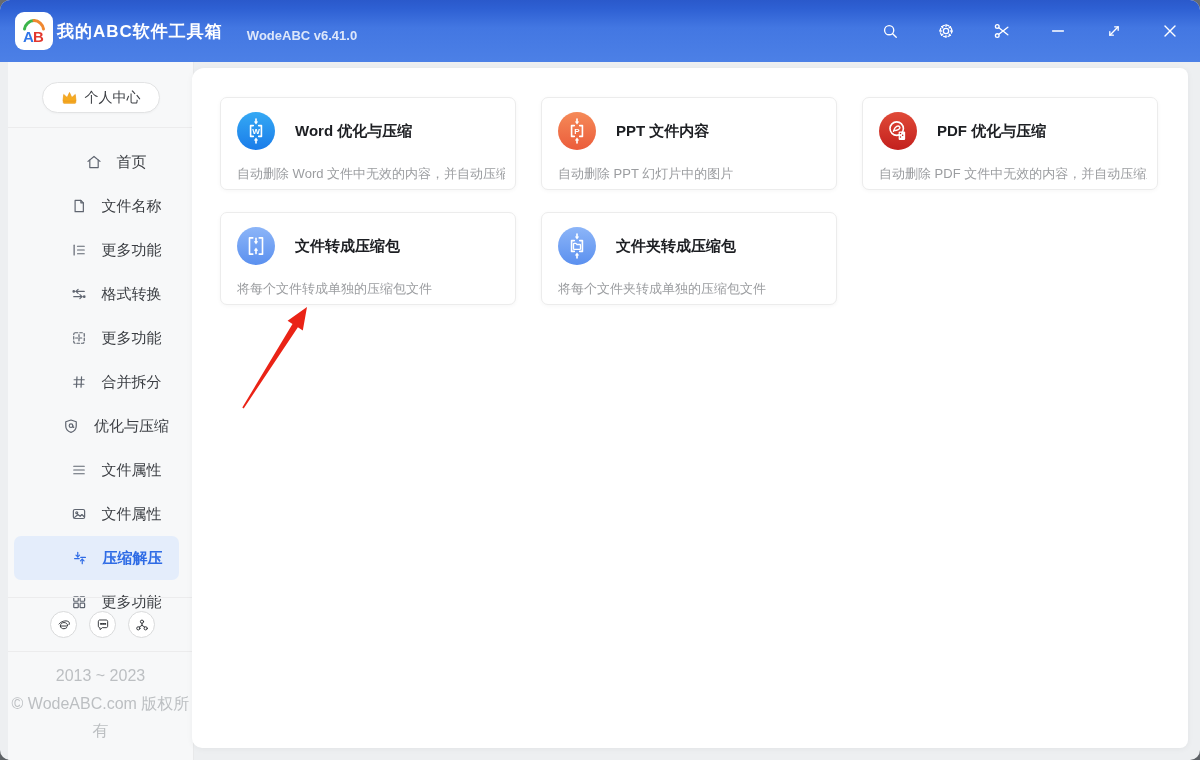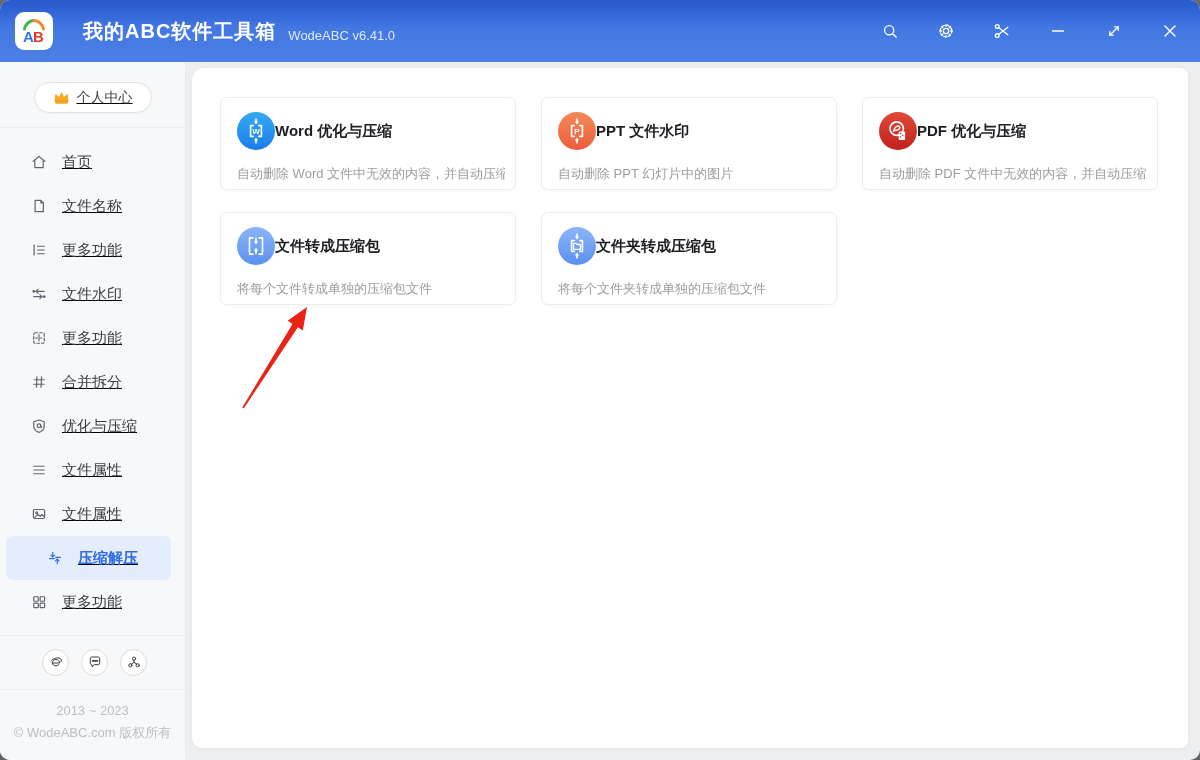--- a/index.html
+++ b/index.html
@@ -23,70 +23,70 @@
     background:linear-gradient(180deg,#2a59cb 0%,#2e60d3 14%,#4377e2 45%,#4c80e6 100%);
     display:flex; align-items:center;
   }
   .logo {
     width:38px; height:38px; margin-left:15px;
     background:#fff; border-radius:9px;
     display:flex; align-items:center; justify-content:center;
     flex:0 0 auto;
   }
   .app-title {
-    color:#fff; font-size:20px; font-weight:bold;
-    margin-left:30px; letter-spacing:1px;
+    color:#fff; font-size:17px; font-weight:bold;
+    margin-left:4px; letter-spacing:1px;
   }
   .app-version {
     color:rgba(255,255,255,.82); font-size:13px;
-    margin-left:12px; margin-top:9px;
+    margin-left:24px; margin-top:9px;font-weight:bold;
   }
   .tb-actions {
     margin-left:auto; margin-right:14px;
     display:flex; align-items:center; gap:24px;
   }
   .tb-btn {
     width:32px; height:32px; display:flex; align-items:center; justify-content:center;
     border-radius:4px; cursor:default;
   }
   .tb-btn svg { stroke:#fff; fill:none; stroke-width:1.6; stroke-linecap:round; stroke-linejoin:round; }
   
   .sidebar {
-    position:absolute; left:0; top:62px; bottom:0; width:186px;
-    background:#f7f8f9; border-right:1px solid #e8e9ea;text-decoration:underline;
+    position:absolute; left:8px; top:62px; bottom:0; width:186px;
+    background:#f7f8f9; border-right:1px solid #e8e9ea;
   }
   .pc-wrap { padding:20px 0 14px 0; display:flex; justify-content:center; }
   .pc-btn {
     display:flex; align-items:center; gap:7px;
     background:#fff; border:1px solid #e2e3e4; border-radius:16px;
     height:31px; padding:0 18px; font-size:14px; color:#3c3f44;
     box-shadow:0 1px 2px rgba(0,0,0,.03);
   }
   .divider { height:1px; background:#ececed; }
   .nav { padding-top:12px; }
   .nav-item {
     height:44px; display:flex; align-items:center;
     padding-left:30px; gap:14px;
-    font-size:15px; color:#3b3e43; cursor:default;
+    font-size:15px; color:#3b3e43; cursor:default;justify-content:center;
   }
   .nav-item svg { width:18px; height:18px; stroke:#5f6570; fill:none; stroke-width:1.6; stroke-linecap:round; stroke-linejoin:round; flex:0 0 auto; }
   .nav-item.active {
     margin:0 14px 0 6px; padding-left:40px; border-radius:7px;
     background:#e4edfb; color:#2e6be5; font-weight:bold;
   }
   .nav-item.active svg { stroke:#2e6be5; }
   .side-footer { position:absolute; left:0; right:0; bottom:0; }
   .social-row { display:flex; gap:12px; padding:13px 0 13px 42px; }
   .social-btn {
     width:27px; height:27px; border-radius:50%;
     background:#fff; border:1px solid #d9dadb;
     display:flex; align-items:center; justify-content:center;
   }
   .social-btn svg { stroke:#2b2e33; fill:none; stroke-width:1.4; stroke-linecap:round; stroke-linejoin:round; }
-  .copyright { text-align:center; padding:10px 0 16px 0; color:#bcbfc2; font-size:13px; line-height:1.7; }
+  .copyright { text-align:center; padding:10px 0 16px 0; color:#bcbfc2; font-size:16px; line-height:1.7; }
   
   .main-panel {
     position:absolute; left:192px; top:68px; right:12px; bottom:12px;
     background:#fff; border-radius:12px 8px 8px 10px;
     box-shadow:0 1px 6px rgba(0,0,0,.05);
     padding:29px 0 0 28px;
   }
   .cards { display:flex; flex-wrap:wrap; }
   .card {
     width:296px; height:93px; margin:0 25px 22px 0;
@@ -97,21 +97,21 @@
   .card-head { display:flex; align-items:center; }
   .card-icon {
     width:38px; height:38px; border-radius:50%; flex:0 0 auto;
     display:flex; align-items:center; justify-content:center;
   }
   .ci-blue   { background:linear-gradient(180deg,#35a9f4,#1a7ce9); }
   .ci-orange { background:linear-gradient(180deg,#f58a58,#eb5c3b); }
   .ci-red    { background:linear-gradient(180deg,#e04a38,#c3201d); }
   .ci-lblue  { background:linear-gradient(180deg,#8cb5f8,#5b90ef); }
   .card-icon svg { stroke:#fff; fill:none; stroke-width:1.5; stroke-linecap:round; stroke-linejoin:round; }
-  .card-title { font-size:15px; font-weight:bold; color:#1c1e22; }
+  .card-title { font-size:15px; font-weight:bold; color:#1c1e22; margin-left:20px; }
   .card-desc {
     margin-top:15px; font-size:13px; color:#9b9da0;
     white-space:nowrap; overflow:hidden;
   }
   
   .arrow-overlay { position:absolute; left:228px; top:294px; width:90px; height:125px; z-index:5; pointer-events:none; }
 </style>
 </head>
 <body>
 
@@ -209,21 +209,21 @@
       </div>
       <div class="nav-item">
         <svg viewBox="0 0 24 24">
           <line x1="19" y1="8.5" x2="8" y2="8.5"></line>
             <path d="M10.8 5.8 L8 8.5 L10.8 11.2"></path>
             <circle cx="5" cy="8.5" r="1" fill="#5f6570"></circle>
           <line x1="5" y1="15.5" x2="16" y2="15.5"></line>
             <path d="M13.2 12.8 L16 15.5 L13.2 18.2"></path>
             <circle cx="19" cy="15.5" r="1" fill="#5f6570"></circle>
         </svg>
-        <span>文件水印</span>
+        <span>格式转换</span>
       </div>
       <div class="nav-item">
         <svg viewBox="0 0 24 24">
           <rect x="5" y="5" width="14" height="14" rx="2" stroke-dasharray="3.4 2.6"></rect>
           <line x1="12" y1="7.5" x2="12" y2="16.5" stroke-dasharray="3 2.2"></line>
           <line x1="7.5" y1="12" x2="16.5" y2="12" stroke-dasharray="3 2.2"></line>
         </svg>
         <span>更多功能</span>
       </div>
       <div class="nav-item">
@@ -344,21 +344,21 @@
             <svg width="26" height="26" viewBox="0 0 24 24">
               <path d="M9.5 7 H7 V17 H9.5"></path>
                 <path d="M14.5 7 H17 V17 H14.5"></path>
               <text x="12" y="14.8" font-size="7.5" font-weight="bold" fill="#fff" stroke="none" text-anchor="middle" font-family="Liberation Sans, sans-serif">P</text>
               <line x1="12" y1="1" x2="12" y2="3.4"></line>
                 <path d="M10 3.2 H14 L12 6 Z" fill="#fff" stroke="none"></path>
               <line x1="12" y1="23" x2="12" y2="20.6"></line>
                 <path d="M10 20.8 H14 L12 18 Z" fill="#fff" stroke="none"></path>
             </svg>
           </div>
-          <div class="card-title">PPT 文件水印</div>
+          <div class="card-title">PPT 文件内容</div>
         </div>
         <div class="card-desc">自动删除 PPT 幻灯片中的图片</div>
       </div>
 
       <div class="card">
         <div class="card-head">
           <div class="card-icon ci-red">
             <svg width="26" height="26" viewBox="0 0 24 24">
               <circle cx="10.8" cy="9.8" r="6.2"></circle>
               <path d="M7.8 12.2 C9.2 7.6 12.4 6.4 13.6 8.4 C14.6 10.2 10.8 11.8 8.2 11.4" stroke-width="1.3"></path>

